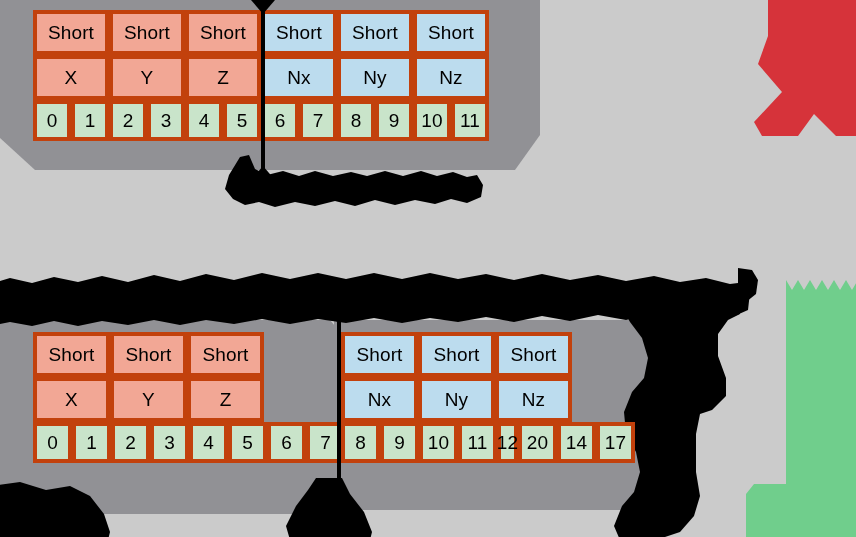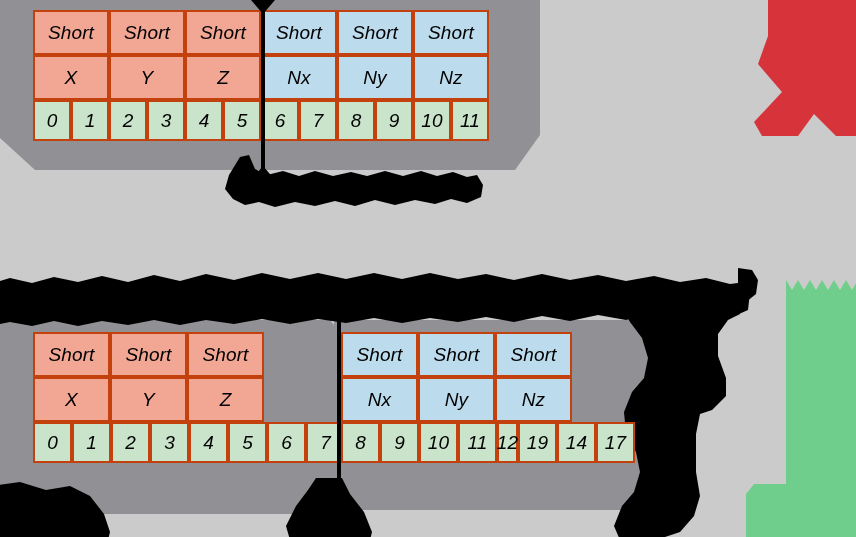--- a/index.html
+++ b/index.html
@@ -38,29 +38,28 @@
   
   .bytetable {
     position: absolute;
     border-collapse: separate;
   }
   .trow {
     display: flex;
   }
   .cell {
     box-sizing: border-box;
-    border: 2px solid #c2410c;
+    border: 4px solid #c2410c;
     display: flex;
     align-items: center;
     justify-content: center;
     color: #000;
     font-size: 19px;
     line-height: 1;
     letter-spacing: 0.1px;
-    font-style: italic;
   }
   .cell.type  { background: #f2a795; height: 45px; }
   .cell.ntype { background: #bcdcee; height: 45px; }
   .cell.name  { background: #f2a795; height: 45px; }
   .cell.nname { background: #bcdcee; height: 45px; }
   .cell.idx   { background: #c9e4ca; height: 41px; font-size: 19px; }
 
   
   .mask {
     position: absolute;
@@ -237,21 +236,21 @@
       <div class="cell nname" style="width:77px;">Ny</div>
       <div class="cell nname" style="width:77px;">Nz</div>
     </div>
 
     <div class="trow">
       <div class="cell idx" style="width:39px;">8</div>
       <div class="cell idx" style="width:39px;">9</div>
       <div class="cell idx" style="width:39px;">10</div>
       <div class="cell idx" style="width:39px;">11</div>
       <div class="cell idx" style="width:21px;">12</div>
-      <div class="cell idx" style="width:39px;">19</div>
+      <div class="cell idx" style="width:39px;">20</div>
       <div class="cell idx" style="width:39px;">14</div>
       <div class="cell idx" style="width:39px;">17</div>
     </div>
   </div>
 
   <div class="splitline" style="left:337px; top:322px; height:180px;"></div>
   <div class="arrowhead down" style="left:327px; top:310px;"></div>
   <div class="arrowhead up" style="left:327px; top:488px;"></div>
 
 </div>

